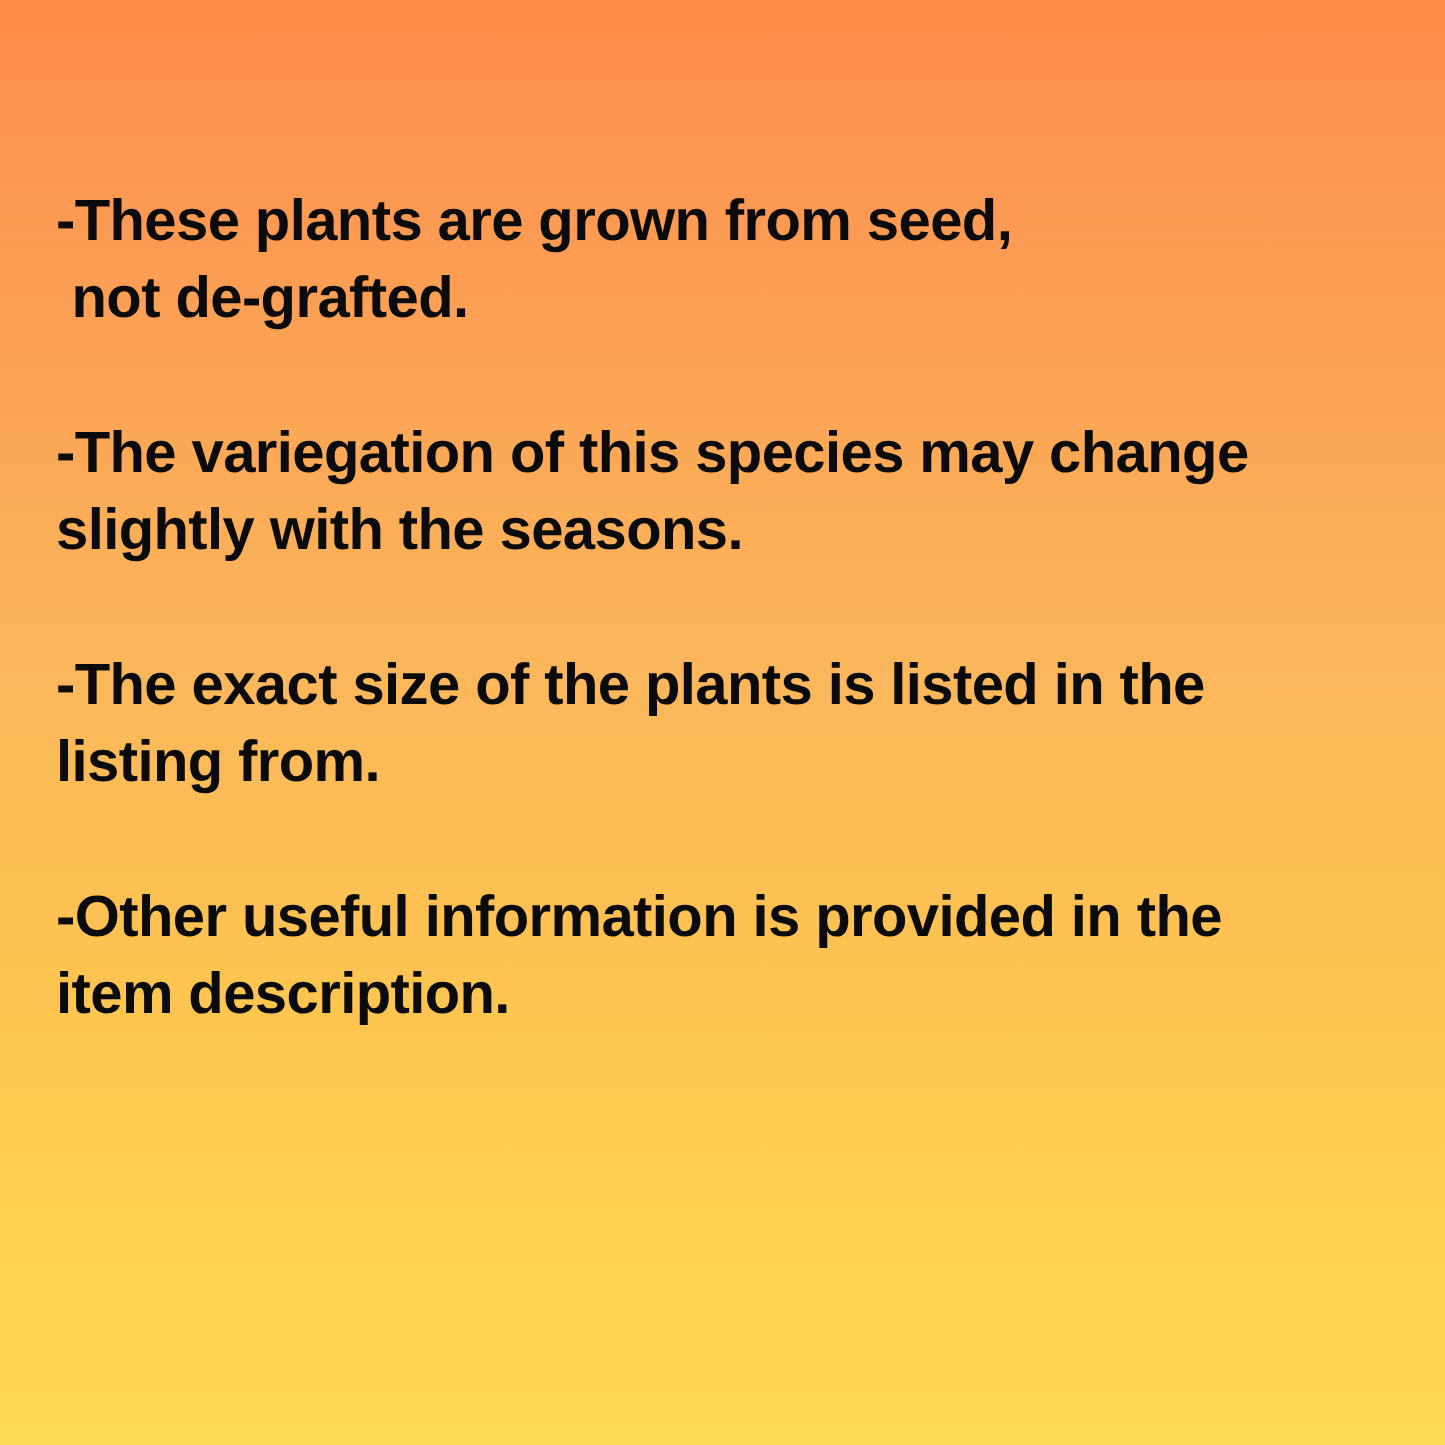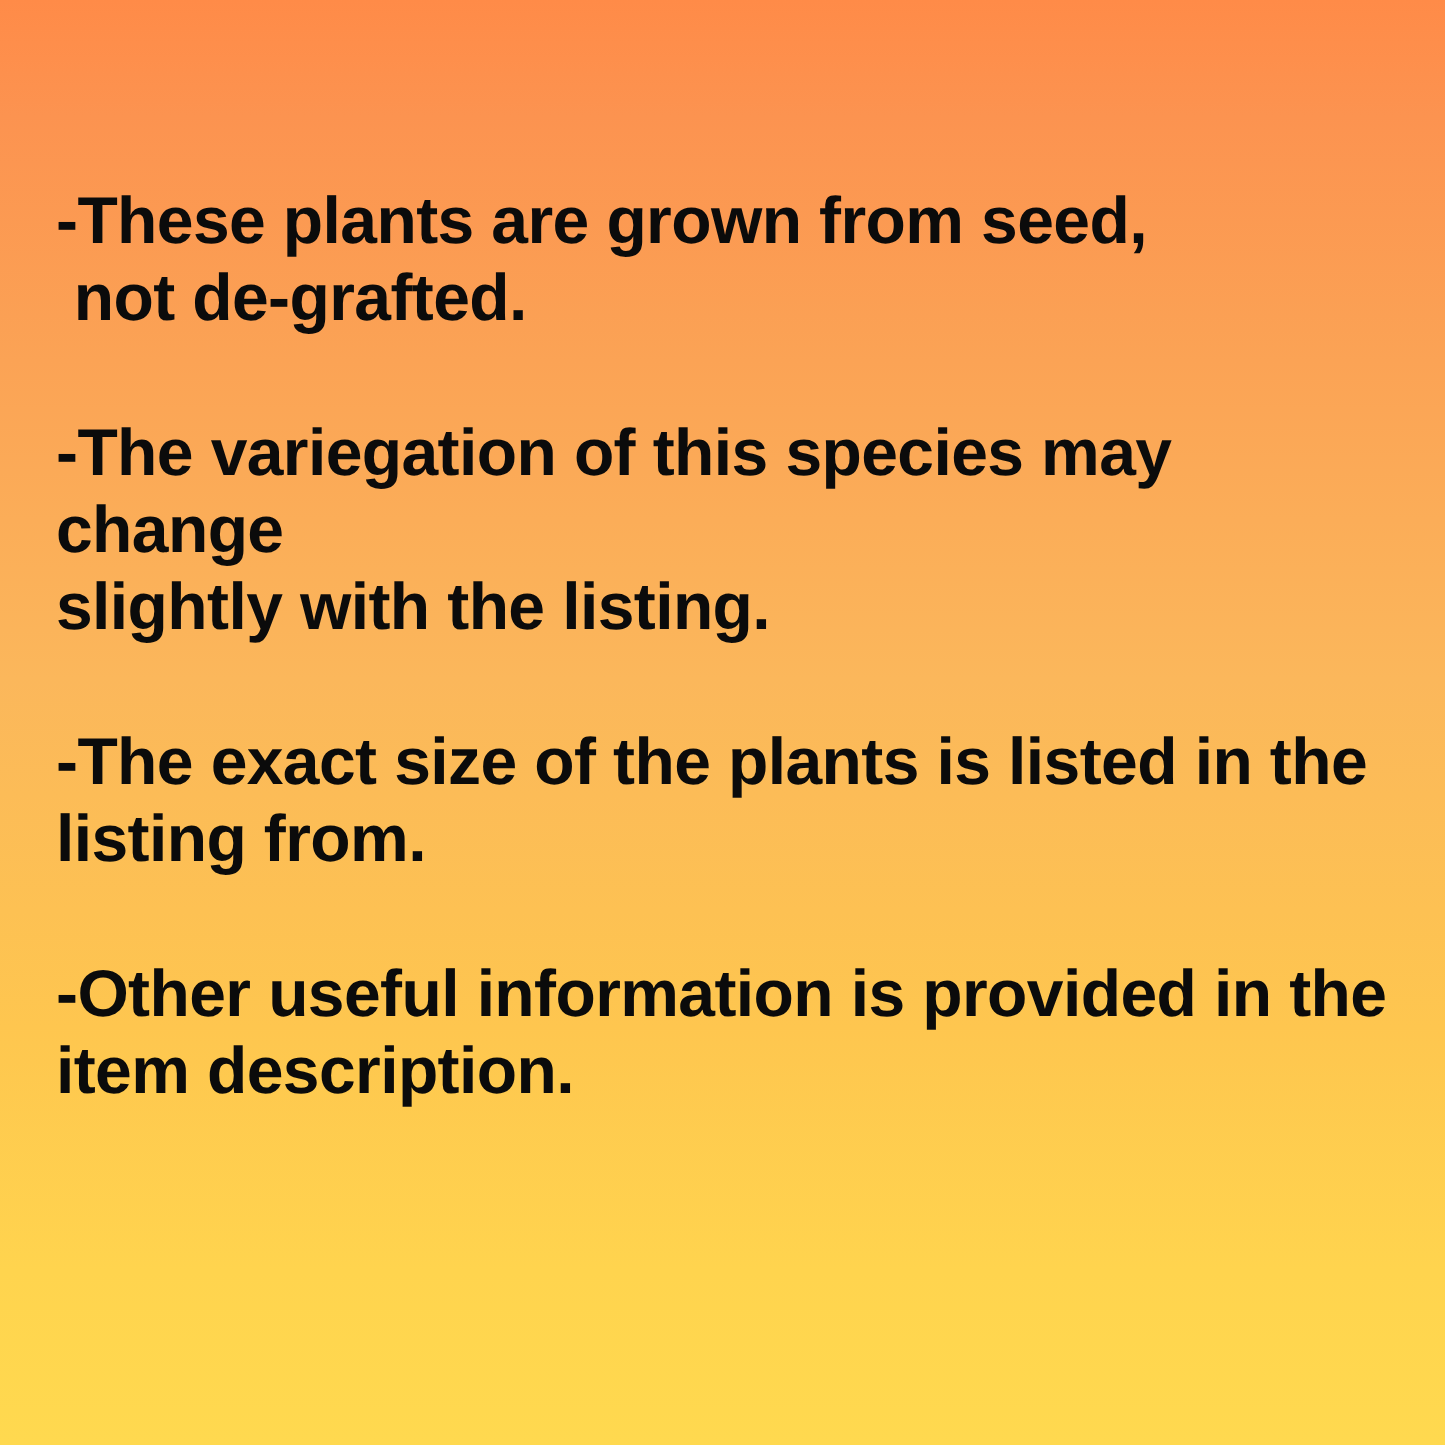--- a/index.html
+++ b/index.html
@@ -41,41 +41,41 @@
     padding: 0;
     list-style: none;
   }
 
   .bullet-item {
     margin: 0 0 78px 0;
     padding: 0;
     color: #0B0B0B;
     font-family: "Liberation Sans", sans-serif;
     font-weight: bold;
-    font-size: 66px;
+    font-size: 58px;
     line-height: 77px;
     letter-spacing: -0.6px;
     white-space: pre-wrap;
     text-rendering: geometricPrecision;
     -webkit-font-smoothing: antialiased;
   }
 
   .bullet-item:last-child {
     margin-bottom: 8px;
   }
 </style>
 </head>
 <body>
 
 <div id="info-card">
 
   <ul id="bullet-list">
     <li class="bullet-item">-These plants are grown from seed,
  not de-grafted.</li>
     <li class="bullet-item">-The variegation of this species may change
-slightly with the listing.</li>
+slightly with the seasons.</li>
     <li class="bullet-item">-The exact size of the plants is listed in the
 listing from.</li>
     <li class="bullet-item">-Other useful information is provided in the
 item description.</li>
   </ul>
 
 </div>
 
 </body></html>

